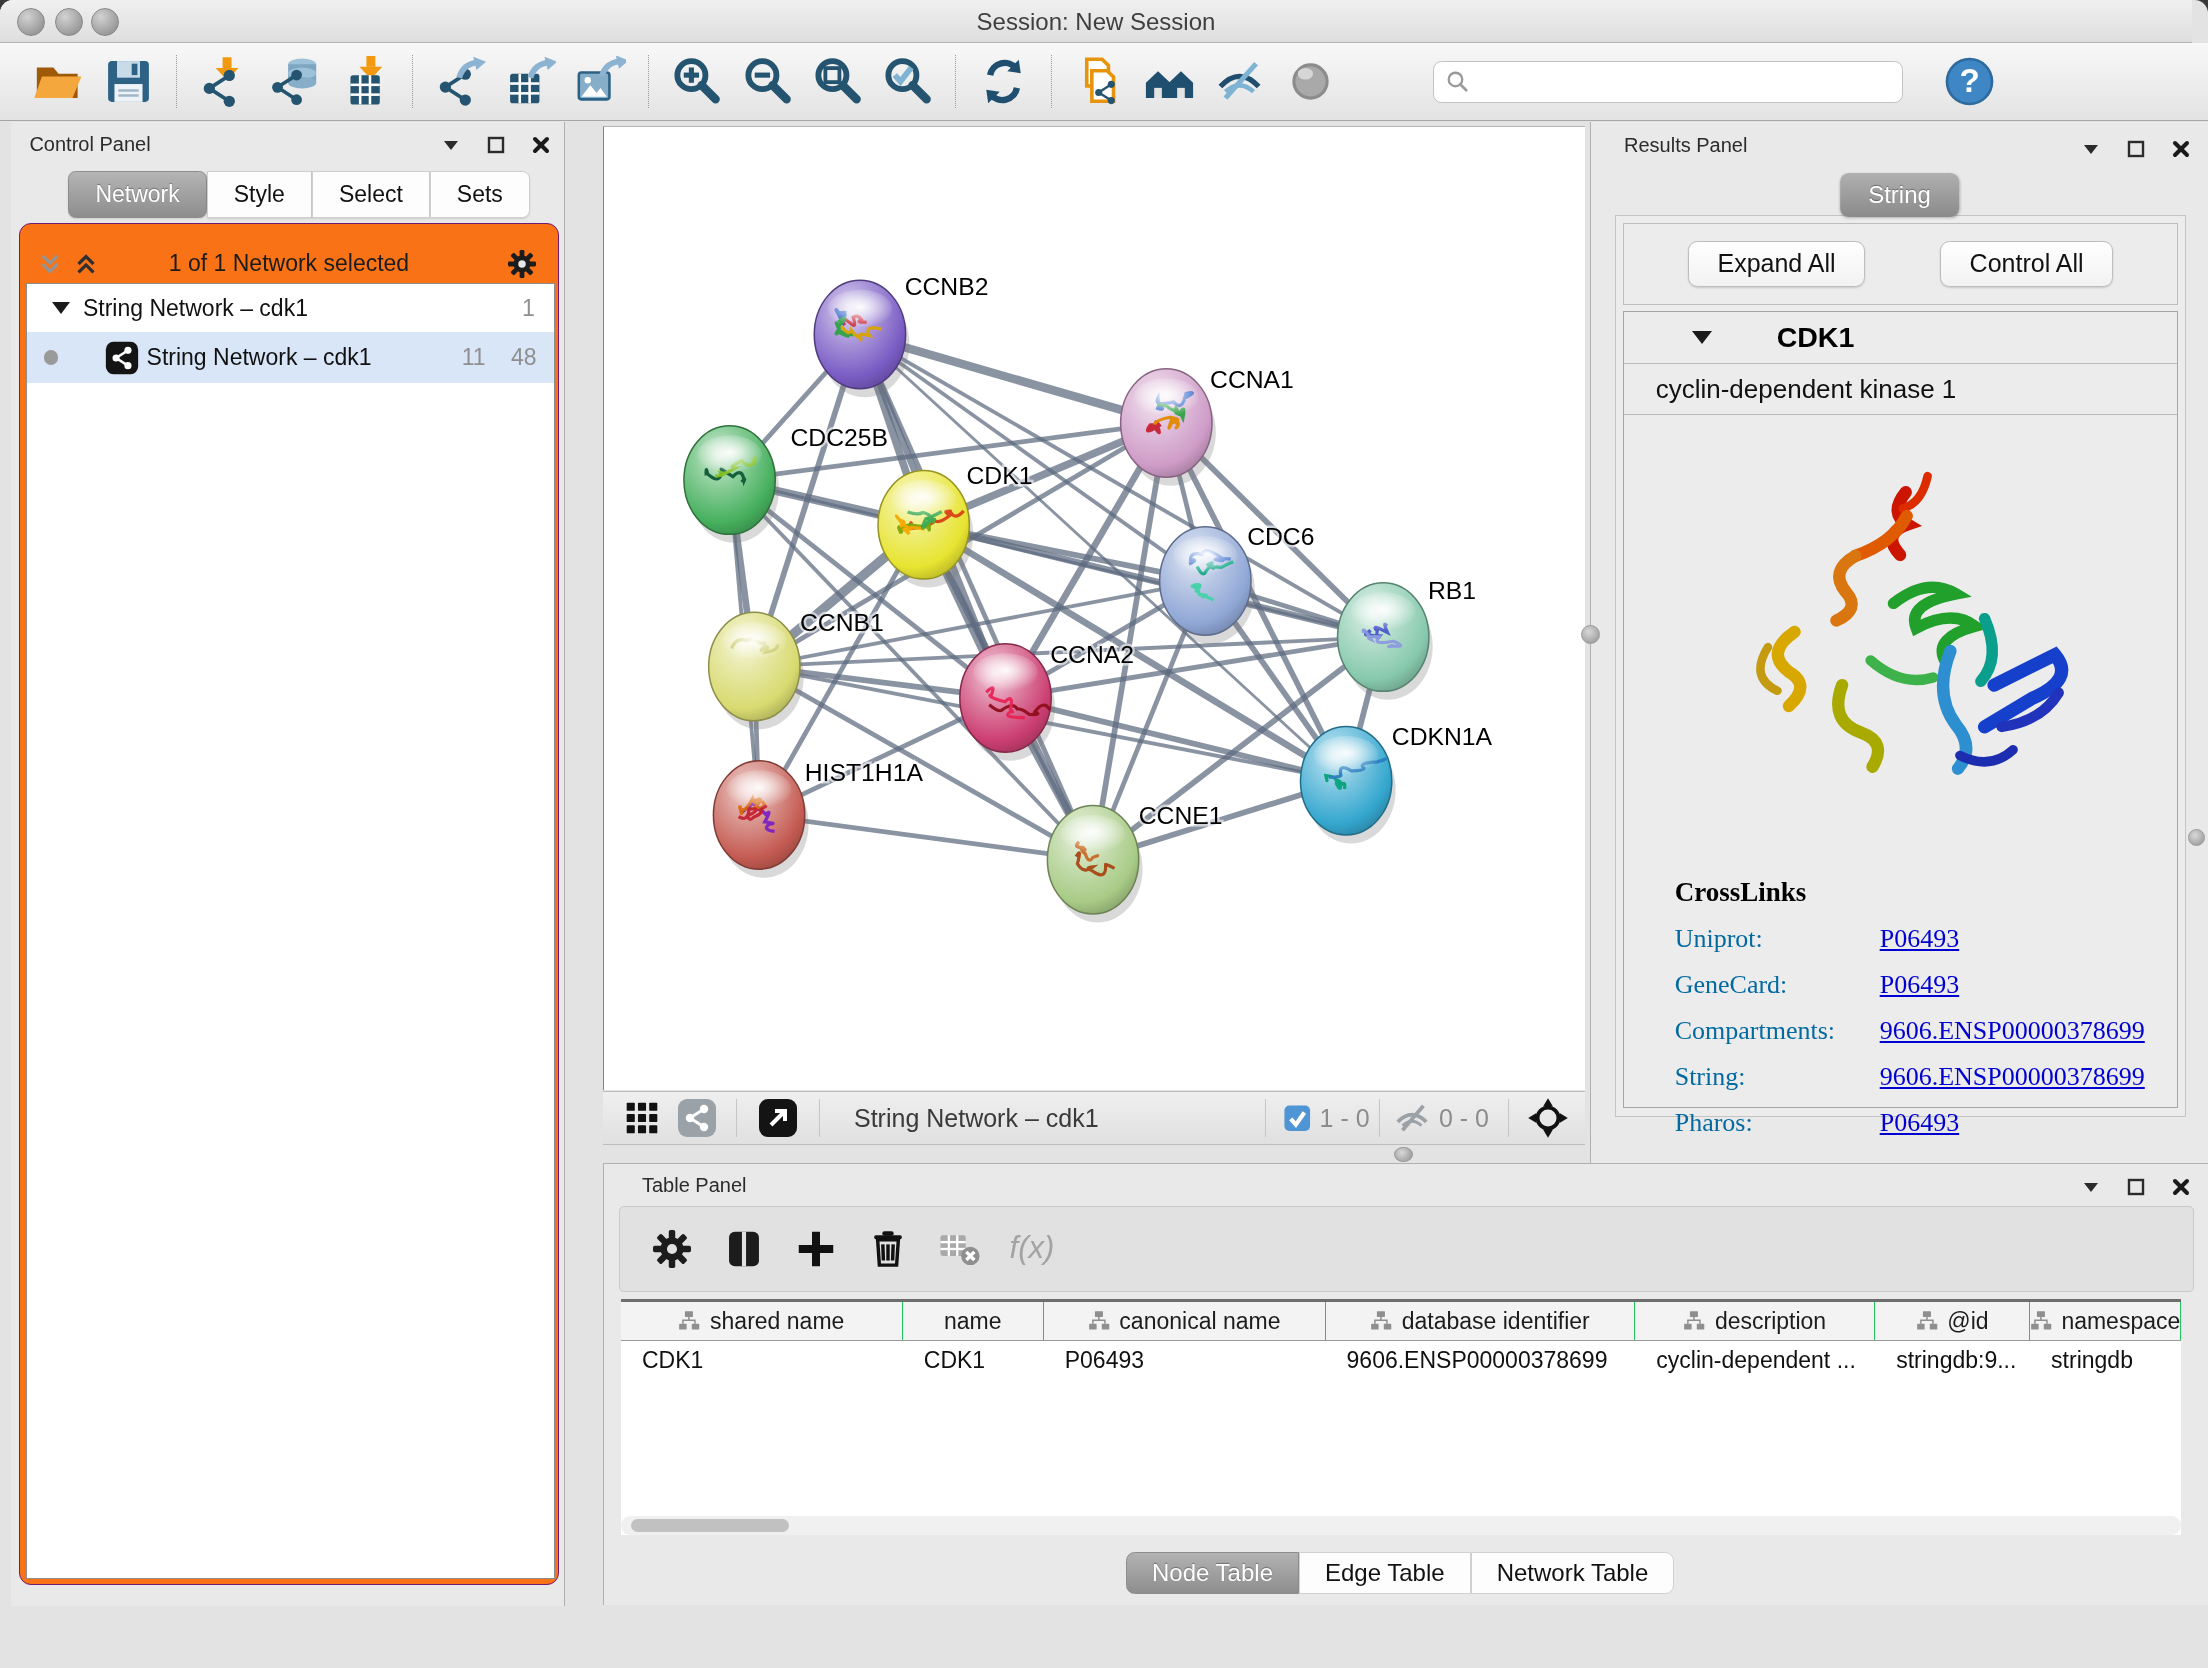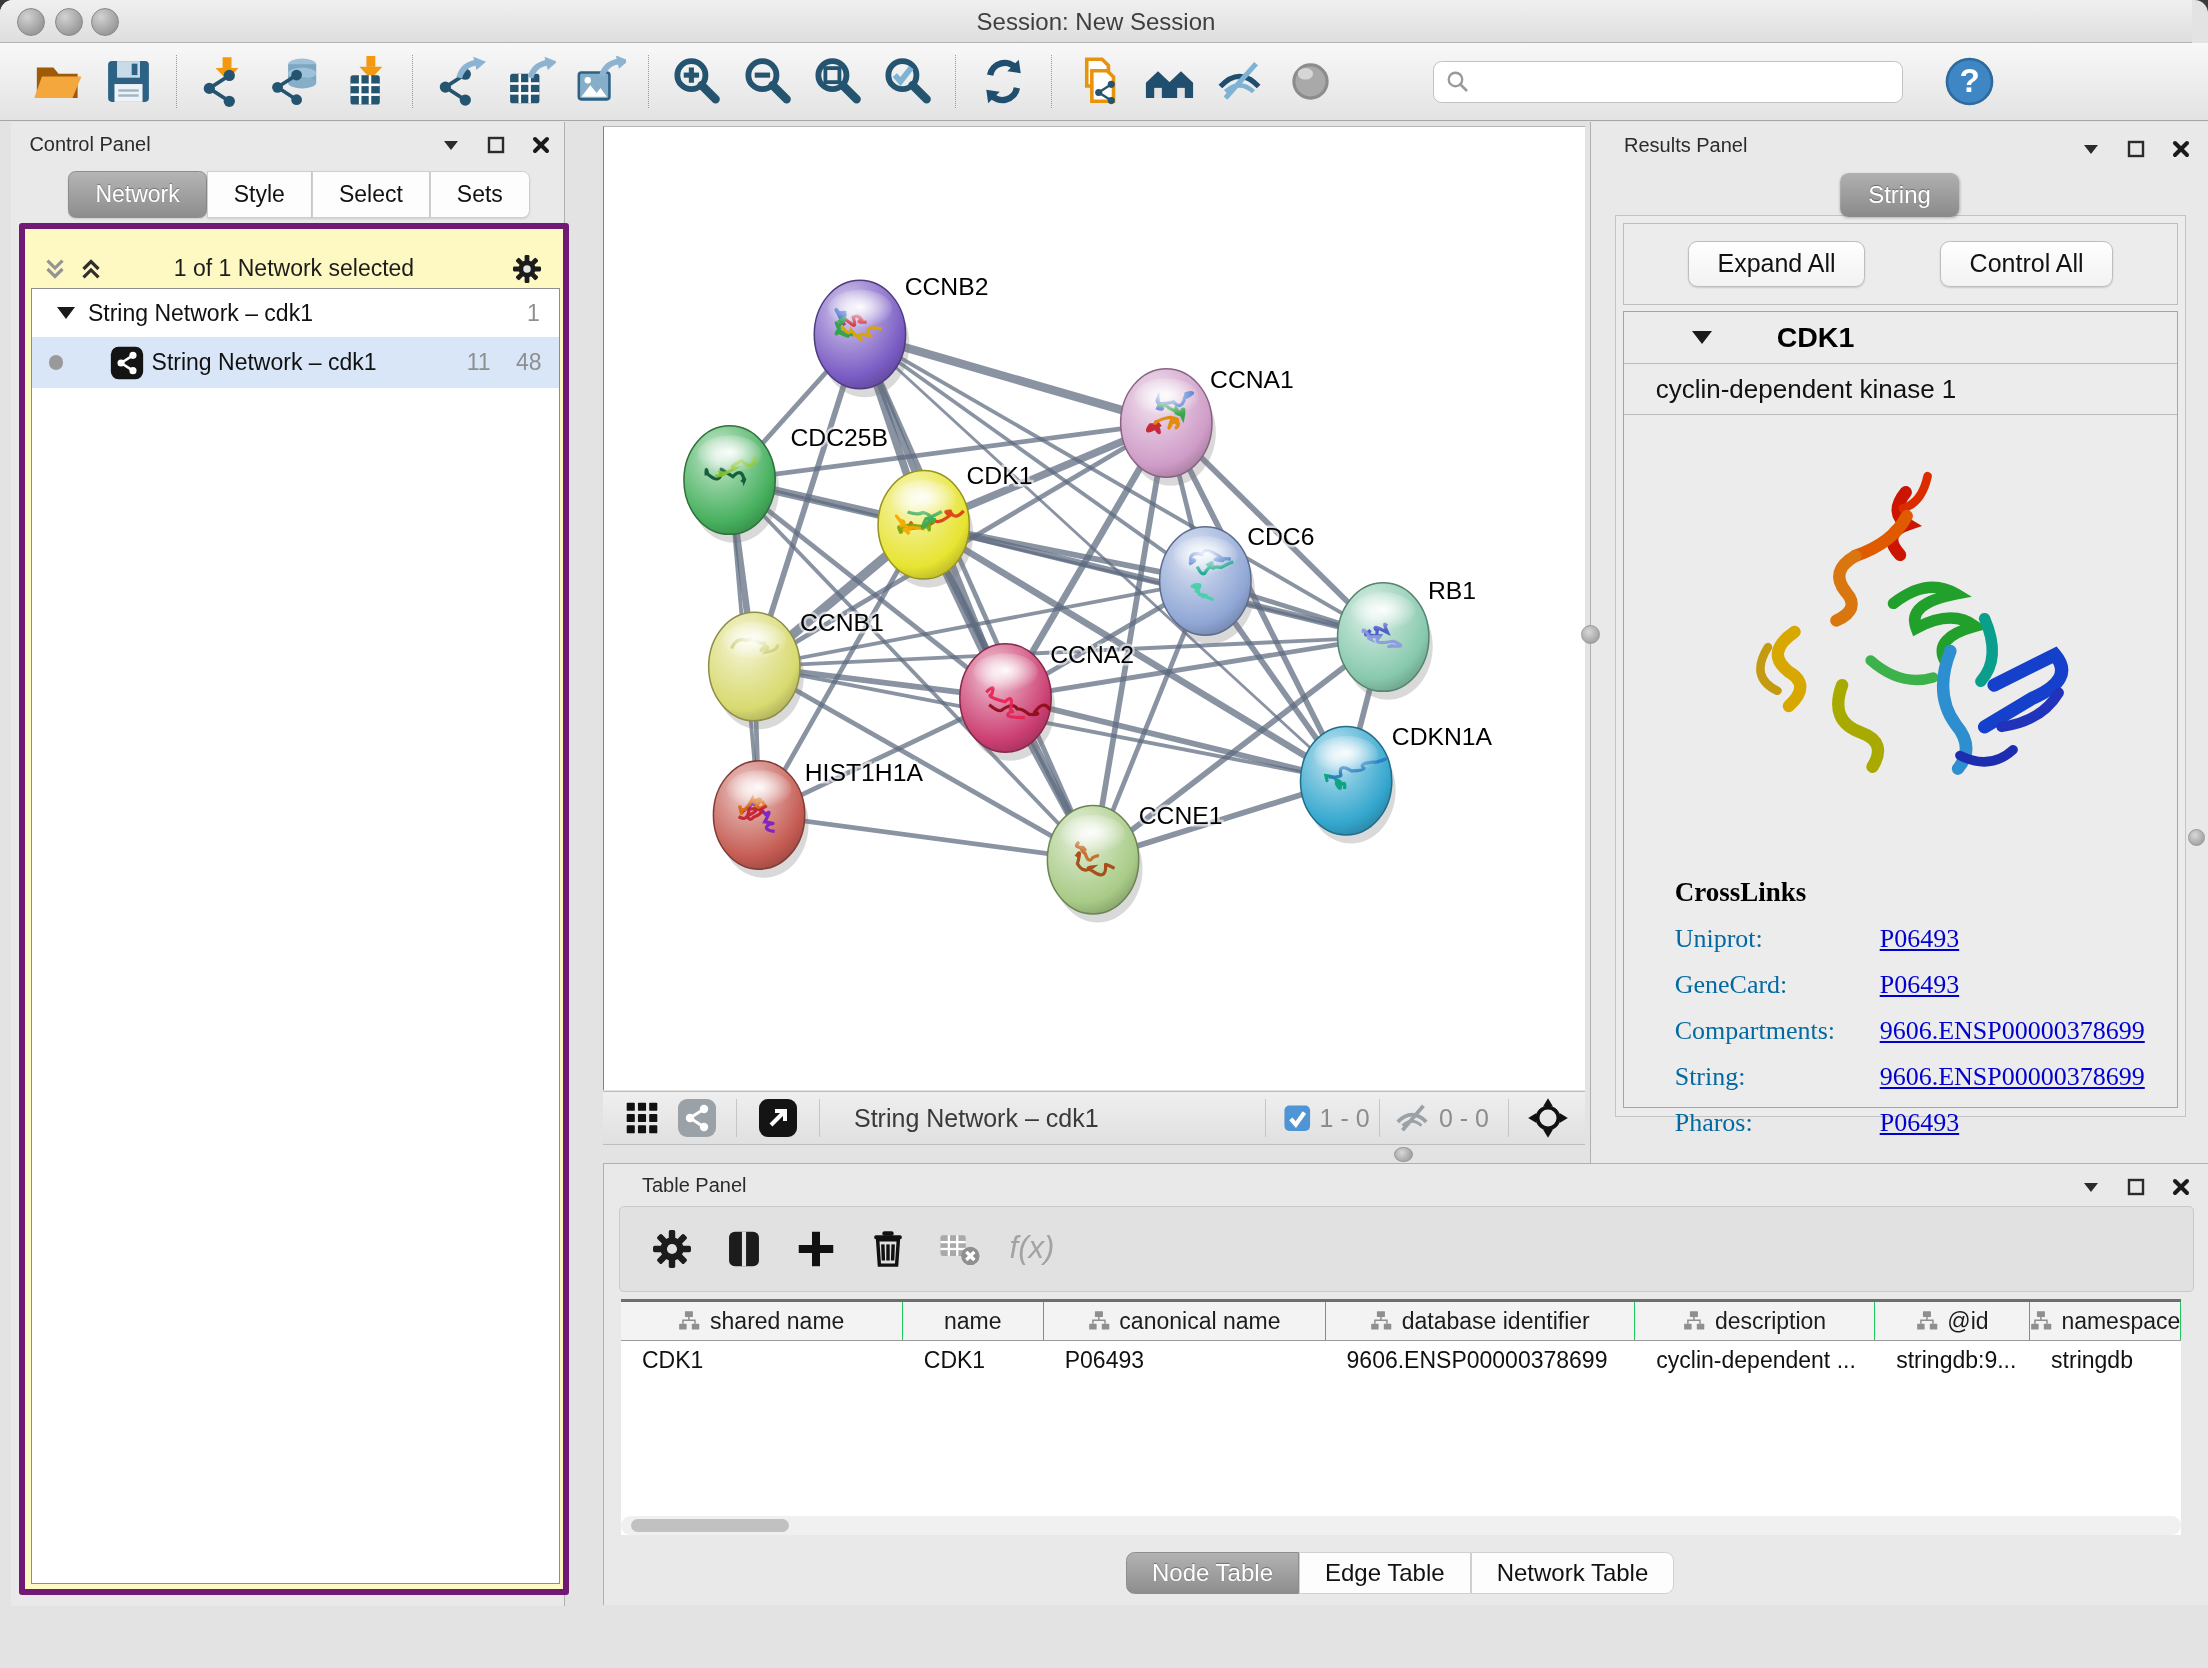--- a/index.html
+++ b/index.html
@@ -29,21 +29,21 @@
 
   
   #control-panel{position:absolute;left:11.4px;top:122px;width:554px;height:1484px;background:#e9e9e9;border-right:1px solid #b0b0b0;box-sizing:border-box;}
   #cp-title{position:absolute;left:18px;top:11.4px;}
   #cp-icons{right:13.3px;top:13.3px;}
   #cp-tabs{position:absolute;left:57px;top:49px;display:flex;}
   .tab{height:45px;line-height:45px;padding:0 26px;font-size:23px;background:#fdfdfd;border:1px solid #cfcfcf;color:#111;box-shadow:0 1px 1.9px rgba(0,0,0,.12);}
   .tab:first-child{border-radius:7.6px 0 0 7.6px;}
   .tab:last-child{border-radius:0 7.6px 7.6px 0;}
   .tab.selected{background:linear-gradient(#b5b5b5,#8d8d8d);color:#fff;border-color:#8d8d8d;border-radius:7.6px;text-shadow:0 -1px 1px rgba(0,0,0,.35);}
-  #cp-box{position:absolute;left:7.6px;top:101px;width:538px;height:1360px;background:#fef9c3;border:6px solid #701a75;border-radius:3px;}
+  #cp-box{position:absolute;left:7.6px;top:101px;width:538px;height:1360px;background:#f97316;border:1px solid #701a75;border-radius:12px;}
   #cp-selector{position:absolute;left:0;top:21px;width:100%;height:38px;}
   #cp-selector .chev{position:absolute;top:3.8px;width:30px;height:30px;}
   #cp-selector .gear{position:absolute;top:1.9px;right:19px;width:34px;height:34px;}
   #cp-selector .seltext{position:absolute;width:100%;text-align:center;top:4.8px;font-size:23px;color:#1c1c1c;}
   #net-tree{position:absolute;left:5.7px;top:59px;width:527px;height:1294px;background:#fff;border:1px solid #8d8d8d;}
   .trow{height:48px;display:flex;align-items:center;font-size:23px;color:#111;position:relative;}
   .trow .tri{width:0;height:0;border-left:9.5px solid transparent;border-right:9.5px solid transparent;border-top:12.4px solid #1a1a1a;margin-left:25px;margin-right:13.3px;}
   .trow.selected{background:#d9e6f8;height:51px;}
   .dot{width:14.3px;height:14.3px;border-radius:50%;background:#9a9a9a;margin-left:17px;}
   .neticon{width:34px;height:34px;margin-left:47px;margin-right:7.6px;}

